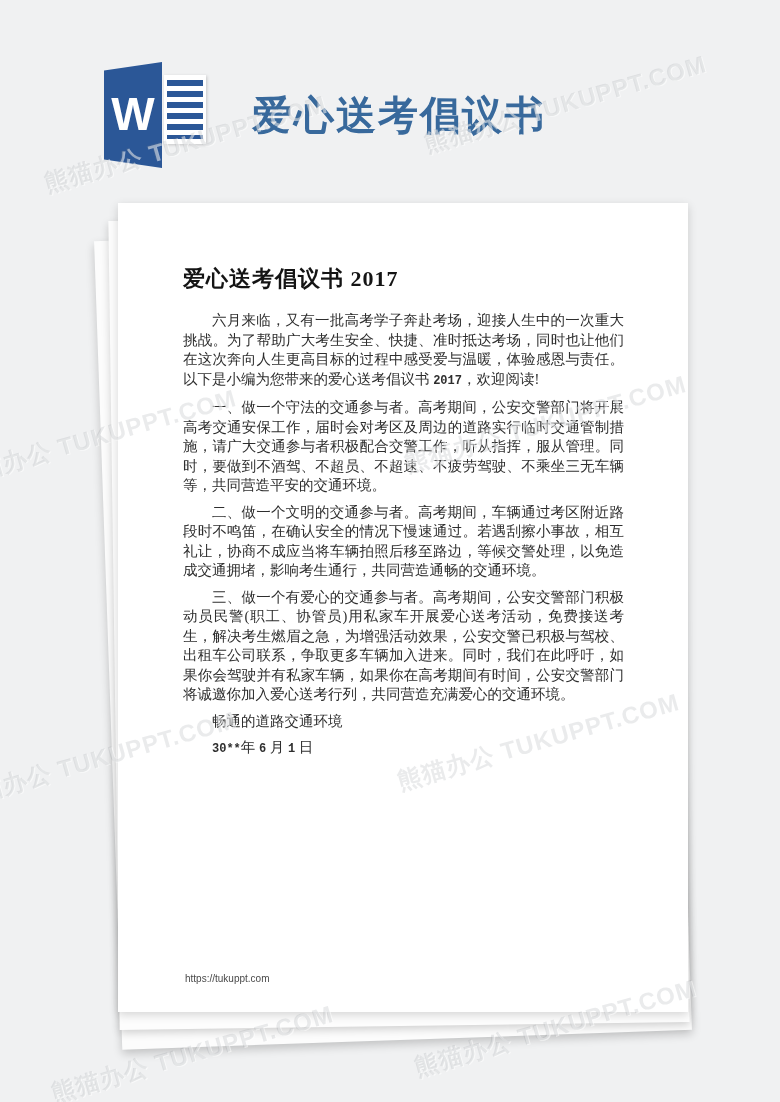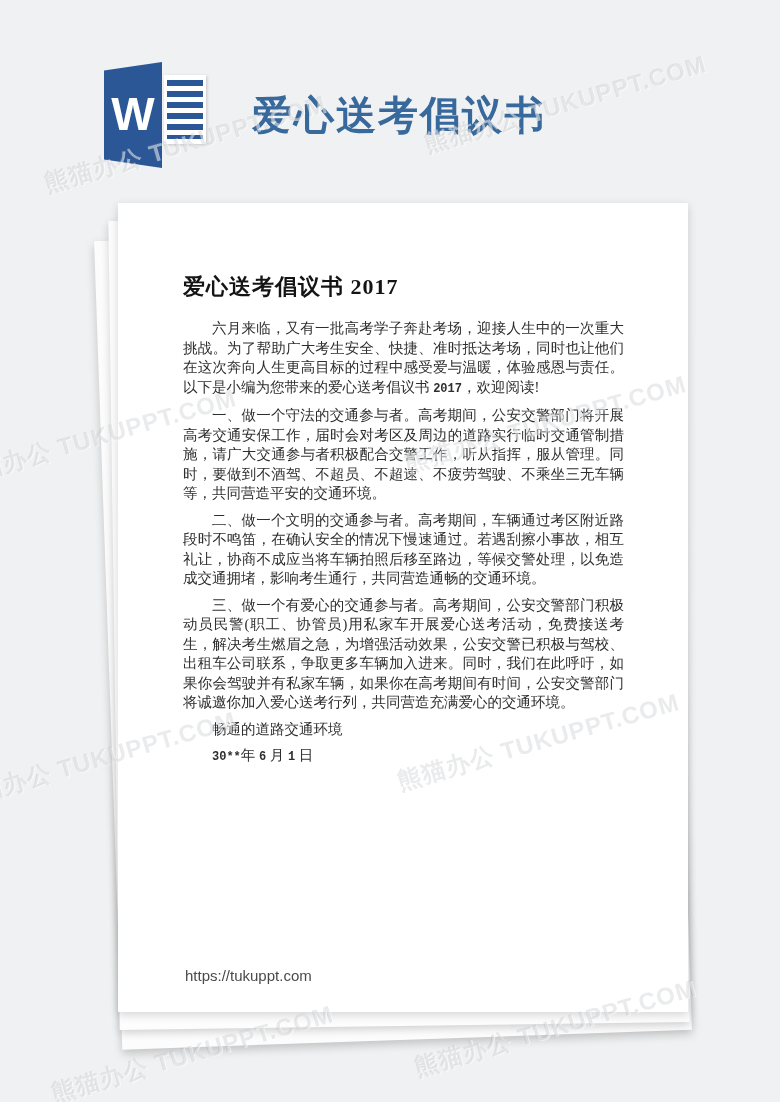--- a/index.html
+++ b/index.html
@@ -46,34 +46,34 @@
 
   
   .sheet{position:absolute;left:118px;top:203px;width:570px;height:809px;background:#fff;}
   .sheet-back-2{transform:translate(-10px,28px) rotate(-2deg);background:#fcfcfc;box-shadow:0 4px 10px rgba(0,0,0,.20);}
   .sheet-back-1{transform:translate(-4px,14px) rotate(-0.8deg);background:#fdfdfd;box-shadow:0 3px 8px rgba(0,0,0,.18);}
   .document-page{box-shadow:0 3px 9px rgba(0,0,0,.16);overflow:hidden;}
 
   
   .page-inner{padding:62px 64px 0 65px;}
   .doc-heading{
-    margin:8px 0 18px 0;font-size:22px;font-weight:700;color:#141414;
+    margin:0 0 18px 0;font-size:22px;font-weight:700;color:#141414;
     letter-spacing:1px;line-height:28px;
   }
   .doc-para{
     font-size:14.5px;line-height:19.5px;margin:7px 0 0 0;
     text-indent:2em;text-align:justify;color:var(--body-text);
   }
   .doc-para b{
     font-family:Liberation Mono, monospace;
     font-size:12px;font-weight:700;
   }
   .doc-footer-url{
     position:absolute;left:67px;bottom:28px;
-    font-family:"Liberation Sans",sans-serif;font-size:15px;color:#4a4a4a;text-align:center;
+    font-family:"Liberation Sans",sans-serif;font-size:10px;color:#4a4a4a;text-align:center;
   }
 
   
   .wm{
     position:absolute;white-space:nowrap;z-index:9;pointer-events:none;
     font-family:"Liberation Sans","DejaVu Sans",sans-serif;
     font-weight:700;font-size:24px;letter-spacing:1px;
     color:var(--wm-color);
     text-shadow:1px 1px 0 rgba(255,255,255,.55);
     transform:rotate(-16deg);transform-origin:left center;

